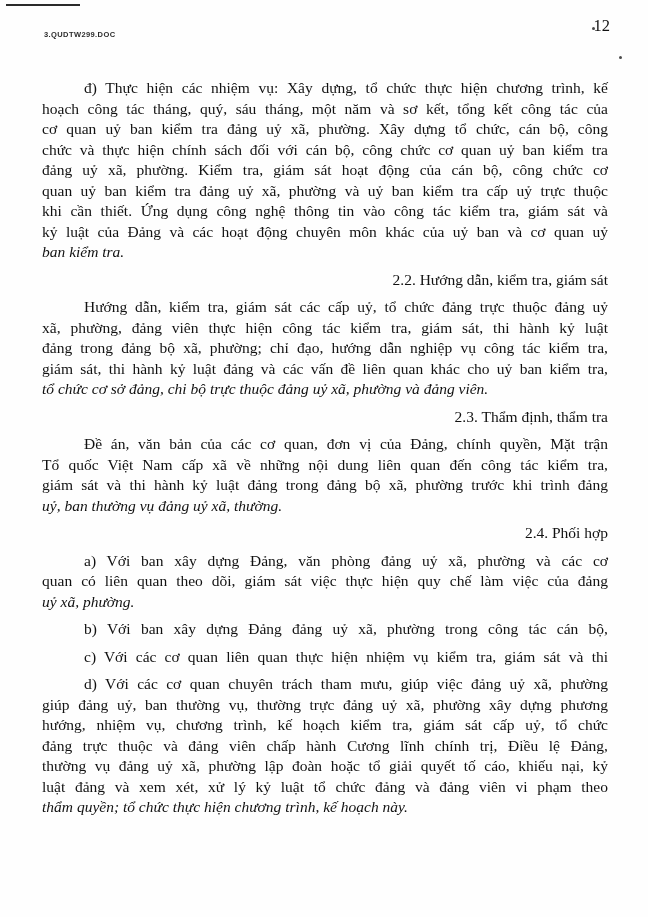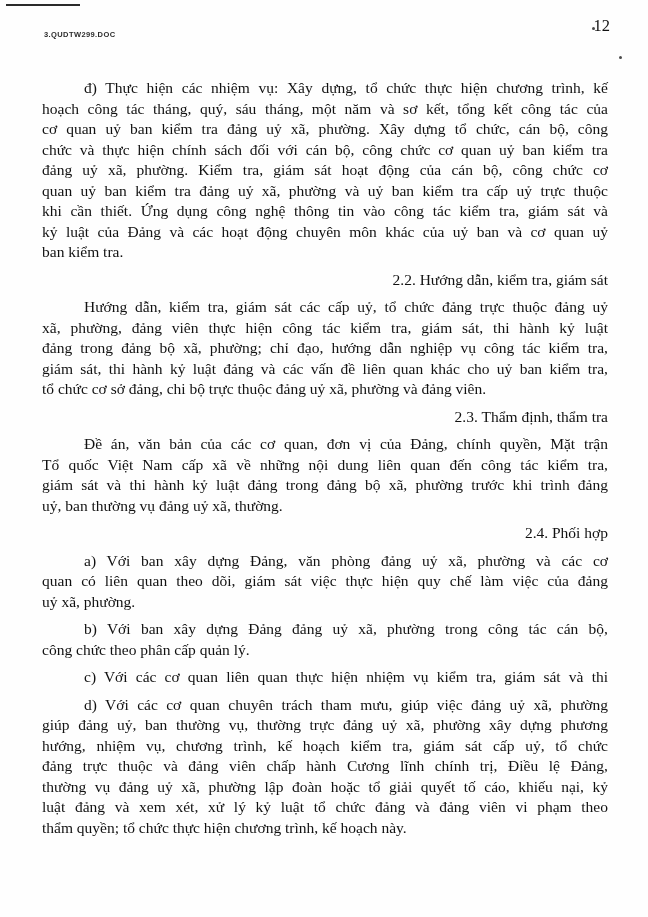--- a/index.html
+++ b/index.html
@@ -27,21 +27,21 @@
   .speck{position:absolute;border-radius:50%;background:#4a4a4a;}
   .speck-1{left:592px;top:27px;width:3px;height:3px;}
   .speck-2{left:619px;top:56px;width:3px;height:3px;}
   .content{
     position:absolute;left:42px;top:78px;width:566px;
   }
   .para{margin:0 0 7px 0;font-size:15.5px;line-height:20.5px;}
   .heading{margin:0 0 7px 0;font-size:15.5px;line-height:20.5px;text-indent:42px;text-align:right;}
   .line{text-align:justify;text-align-last:justify;}
   .line.first{text-indent:42px;}
-  .line.last{text-align:right;text-align-last:left;}
+  .line.last{text-align:right;text-align-last:left;font-style:italic;}
 </style>
 </head>
 <body>
 
 <div class="page">
   <div class="top-rule"></div>
   <div class="doc-ref">3.QUDTW299.DOC</div>
   <div class="page-num">12</div>
   <div class="speck speck-1"></div>
   <div class="speck speck-2"></div>
@@ -73,21 +73,20 @@
         <div class="line last">uỷ, ban thường vụ đảng uỷ xã, thường.</div>
       </div>
       <div class="heading">2.4. Phối hợp</div>
       <div class="para">
         <div class="line first">a) Với ban xây dựng Đảng, văn phòng đảng uỷ xã, phường và các cơ</div>
         <div class="line">quan có liên quan theo dõi, giám sát việc thực hiện quy chế làm việc của đảng</div>
         <div class="line last">uỷ xã, phường.</div>
       </div>
       <div class="para">
         <div class="line first">b) Với ban xây dựng Đảng đảng uỷ xã, phường trong công tác cán bộ,</div>
-        <div class="line last">công chức theo phân cấp quản lý.</div>
       </div>
       <div class="para">
         <div class="line first">c) Với các cơ quan liên quan thực hiện nhiệm vụ kiểm tra, giám sát và thi</div>
       </div>
       <div class="para">
         <div class="line first">d) Với các cơ quan chuyên trách tham mưu, giúp việc đảng uỷ xã, phường</div>
         <div class="line">giúp đảng uỷ, ban thường vụ, thường trực đảng uỷ xã, phường xây dựng phương</div>
         <div class="line">hướng, nhiệm vụ, chương trình, kế hoạch kiểm tra, giám sát cấp uỷ, tổ chức</div>
         <div class="line">đảng trực thuộc và đảng viên chấp hành Cương lĩnh chính trị, Điều lệ Đảng,</div>
         <div class="line">thường vụ đảng uỷ xã, phường lập đoàn hoặc tổ giải quyết tố cáo, khiếu nại, kỷ</div>

